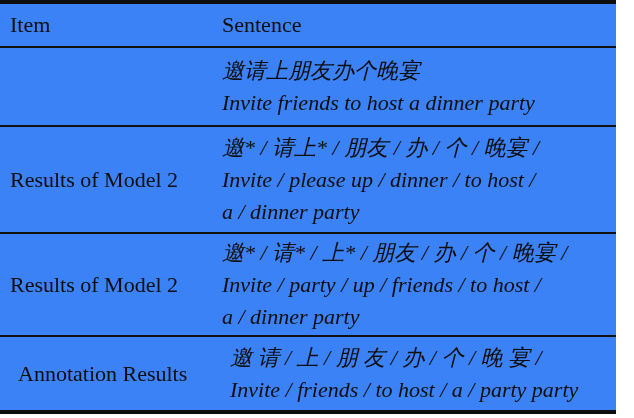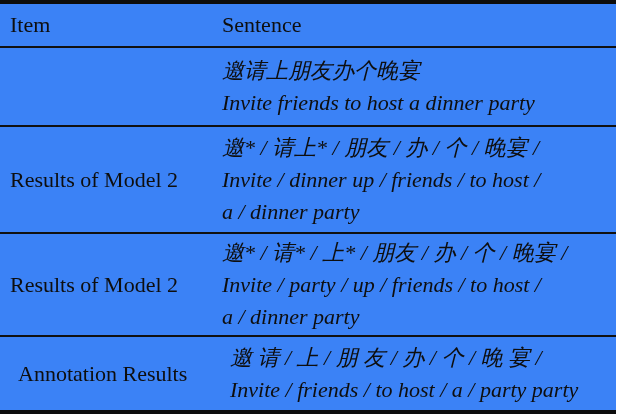--- a/index.html
+++ b/index.html
@@ -72,21 +72,21 @@
     <div class="cell sentence-cell">
       <div class="line">邀请上朋友办个晚宴</div>
       <div class="line">Invite friends to host a dinner party</div>
     </div>
   </div>
 
   <div class="trow row-2">
     <div class="cell item-cell">Results of Model 2</div>
     <div class="cell sentence-cell">
       <div class="line">邀* / 请上* / 朋友 / 办 / 个 / 晚宴 /</div>
-      <div class="line">Invite / dinner up / friends / to host /</div>
+      <div class="line">Invite / please up / dinner / to host /</div>
       <div class="line">a / dinner party</div>
     </div>
   </div>
 
   <div class="trow row-3">
     <div class="cell item-cell">Results of Model 2</div>
     <div class="cell sentence-cell">
       <div class="line">邀* / 请* / 上* / 朋友 / 办 / 个 / 晚宴 /</div>
       <div class="line">Invite / party / up / friends / to host /</div>
       <div class="line">a / dinner party</div>

